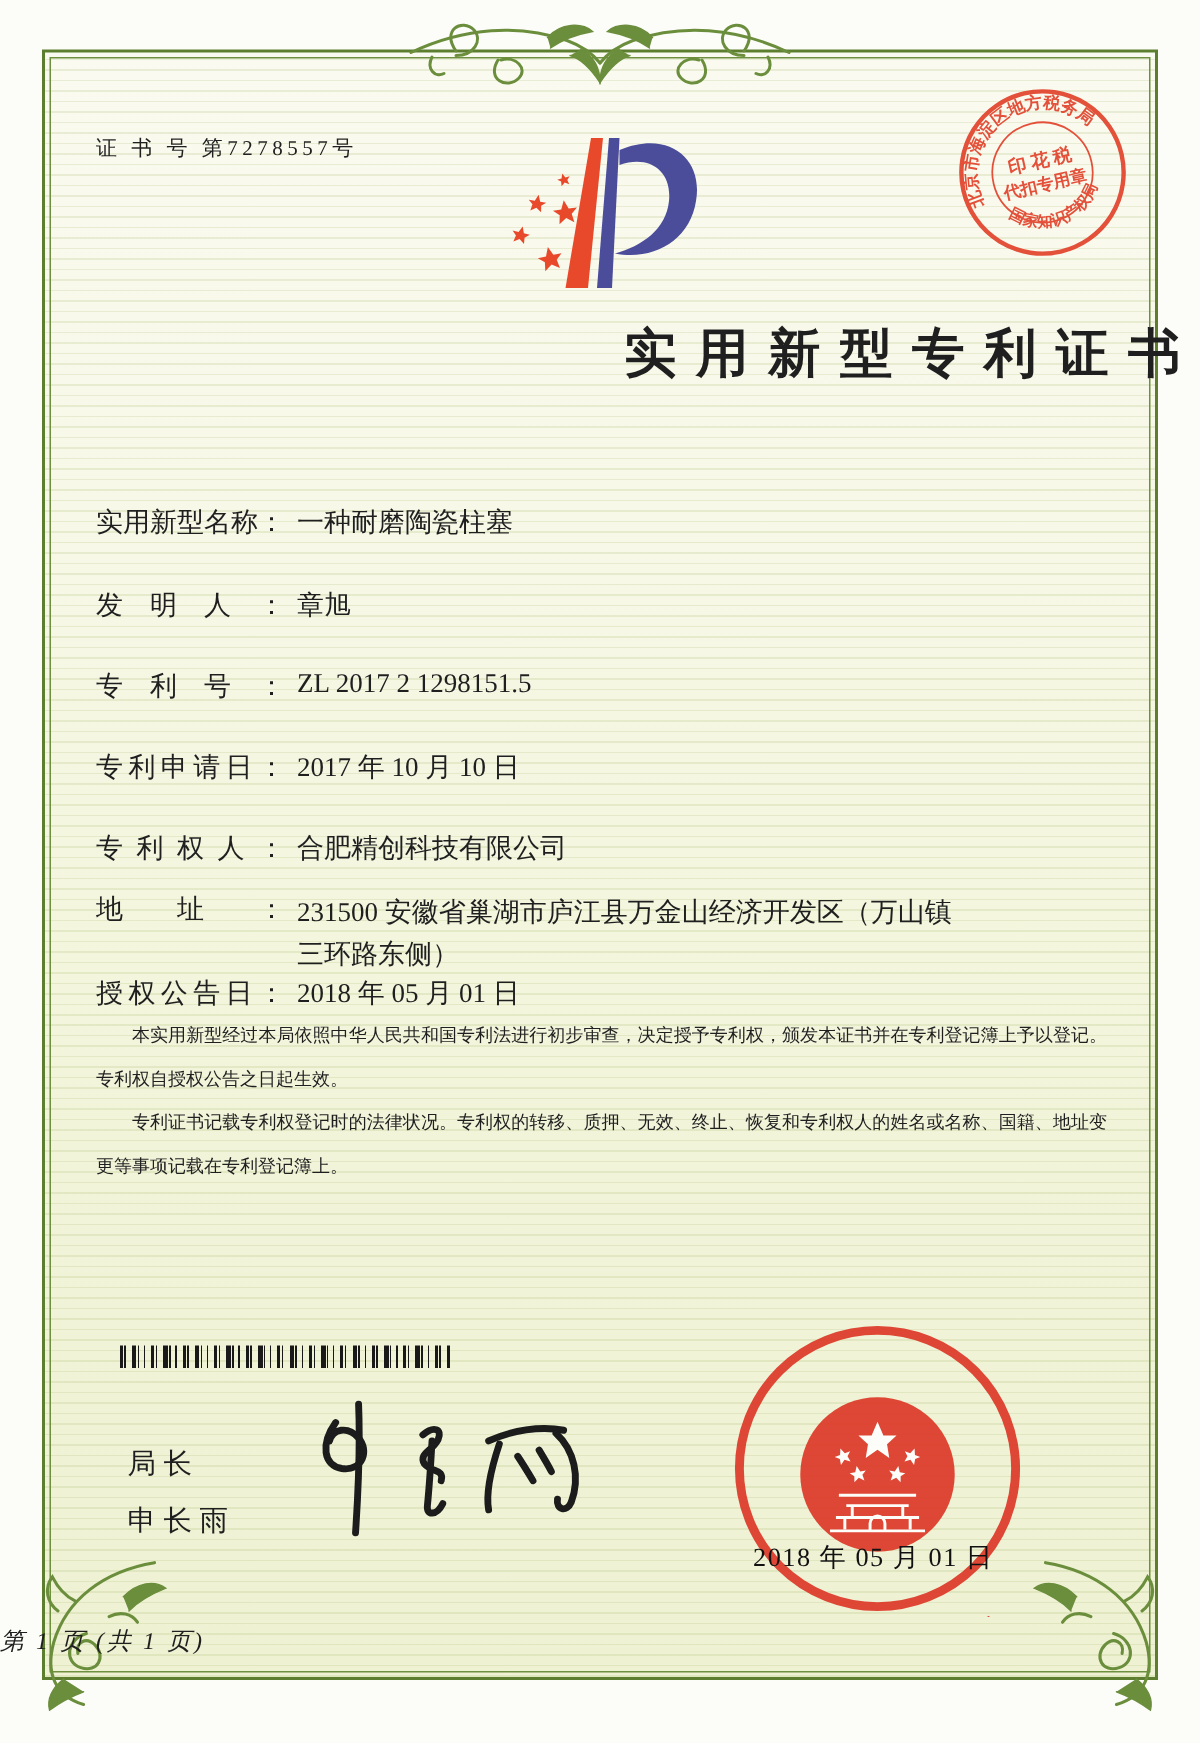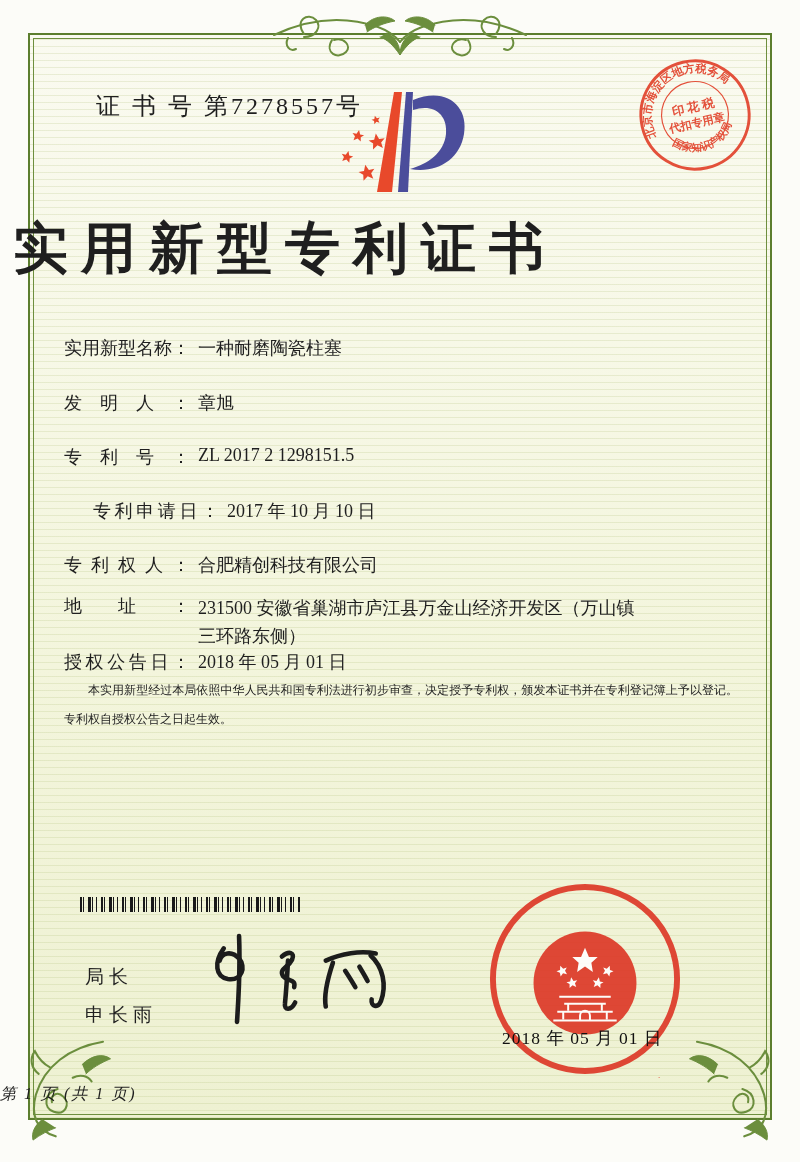--- a/index.html
+++ b/index.html
@@ -16,27 +16,27 @@
       repeating-linear-gradient(0deg, rgba(172,188,116,.22) 0 1px, rgba(0,0,0,0) 1px 7px),
       linear-gradient(180deg,#fafaf0 0%,#f7f8e7 28%,#f3f5dc 58%,#eef1d2 100%);
   }
   .frame::after{
     content:"";position:absolute;inset:3px;border:1px solid #6e8f3e;pointer-events:none;
   }
   .orn{position:absolute;z-index:3;}
   .orn svg{display:block;}
   .cert-no{
     position:absolute;left:64px;top:90px;z-index:4;
-    font-size:24px;letter-spacing:3px;margin-left:32px;
+    font-size:14px;letter-spacing:3px;
   }
   .logo{position:absolute;left:332px;top:80px;width:142px;height:124px;z-index:4;}
   .tax-stamp{position:absolute;left:636px;top:56px;width:118px;height:118px;z-index:5;transform:rotate(-13deg);opacity:.92;}
   .title{
-    position:absolute;left:0;top:212px;width:100%;text-align:left;z-index:4;
-    font-size:55px;font-weight:700;letter-spacing:13px;text-indent:13px;
+    position:absolute;left:0;top:212px;width:100%;text-align:right;z-index:4;
+    font-size:35px;font-weight:700;letter-spacing:13px;text-indent:13px;
   }
   .fields{position:absolute;left:64px;top:0;width:676px;z-index:4;font-size:18px;}
   .frow{position:absolute;left:0;white-space:nowrap;}
   .lbl{
     display:inline-block;width:126px;vertical-align:top;
     text-align:justify;text-align-last:justify;-moz-text-align-last:justify;
   }
   .val{display:inline-block;margin-left:8px;vertical-align:top;}
   .val-address{white-space:pre-line;line-height:28px;width:520px;}
   .grant-no-pair{position:absolute;left:396px;top:0;}
@@ -155,37 +155,38 @@
 <div class="fields">
   <div class="frow" style="top:336px;">
     <span class="lbl">实用新型名称：</span><span class="val">一种耐磨陶瓷柱塞</span>
   </div>
   <div class="frow" style="top:391px;">
     <span class="lbl">发明人：</span><span class="val">章旭</span>
   </div>
   <div class="frow" style="top:445px;">
     <span class="lbl">专利号：</span><span class="val">ZL 2017 2 1298151.5</span>
   </div>
-  <div class="frow" style="top:499px;margin-left:29px;">
+  <div class="frow" style="top:499px;">
     <span class="lbl">专利申请日：</span><span class="val">2017 年 10 月 10 日</span>
   </div>
   <div class="frow" style="top:553px;">
     <span class="lbl">专利权人：</span><span class="val">合肥精创科技有限公司</span>
   </div>
   <div class="frow" style="top:594px;">
     <span class="lbl">地址：</span><span class="val val-address">231500 安徽省巢湖市庐江县万金山经济开发区（万山镇
 三环路东侧）</span>
   </div>
   <div class="frow" style="top:650px;width:676px;">
     <span class="lbl">授权公告日：</span><span class="val">2018 年 05 月 01 日</span>
   </div>
 </div>
 
 <div class="body-text">
   <p>本实用新型经过本局依照中华人民共和国专利法进行初步审查，决定授予专利权，颁发本证书并在专利登记簿上予以登记。专利权自授权公告之日起生效。</p>
+  <p>专利证书记载专利权登记时的法律状况。专利权的转移、质押、无效、终止、恢复和专利权人的姓名或名称、国籍、地址变更等事项记载在专利登记簿上。</p>
 </div>
 
 <div class="barcode"></div>
 
 <div class="officer">
   <div>局长</div>
   <div>申长雨</div>
 </div>
 
 <div class="signature">

